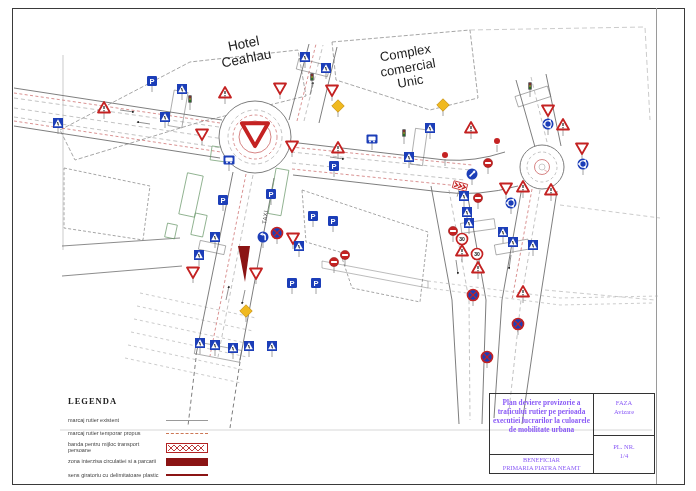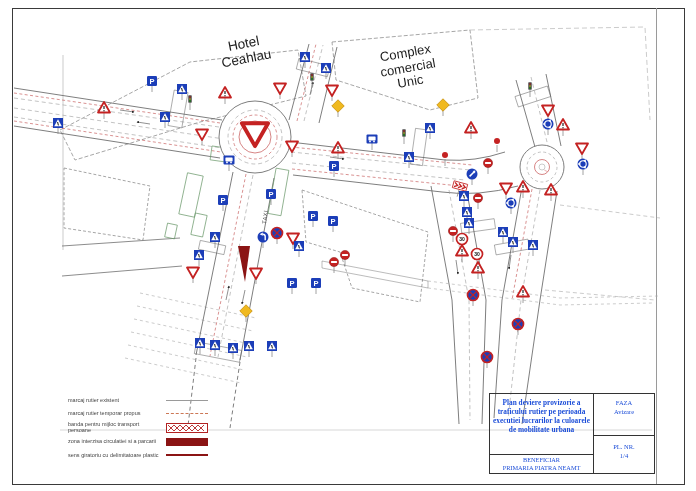--- a/index.html
+++ b/index.html
@@ -21,21 +21,21 @@
   .lg-row{display:flex;align-items:center;justify-content:space-between;margin-bottom:4.2px;}
   .lg-label{font-size:5.5px;color:#444;flex:0 0 92px;line-height:1;}
   .lg-swatch{flex:0 0 42px;height:9px;display:flex;align-items:center;}
   .sw-existing{width:42px;border-top:1.5px solid #9a9a9a;}
   .sw-temporary{width:42px;border-top:1.5px dashed #cc7755;}
   .sw-closed{width:42px;height:8px;background:#8b1414;}
   .sw-giratory{width:42px;border-top:2px solid #8b1414;}
 
   
   #tblock{position:absolute;left:489px;top:393px;width:164px;height:79px;border:1px solid #333;
-          display:grid;grid-template-columns:103px 1fr;font-family:"Liberation Serif",serif;color:#1d4ed8;}
+          display:grid;grid-template-columns:103px 1fr;font-family:"Liberation Serif",serif;color:#8b5cf6;}
   .tb-left{display:flex;flex-direction:column;}
   .tb-title{flex:1;padding:4px 3px 0 3px;font-size:7.3px;font-weight:bold;text-align:center;line-height:1.25;}
   .tb-benef{border-top:1px solid #333;padding:1px 2px;text-align:center;font-size:6.3px;line-height:1.25;}
   .tb-right{border-left:1px solid #333;display:flex;flex-direction:column;}
   .tb-faza{height:37px;border-bottom:1px solid #333;text-align:center;font-size:6.5px;padding-top:4px;line-height:1.4;}
   .tb-pl{flex:1;text-align:center;font-size:6.5px;padding-top:6px;line-height:1.4;}
 </style>
 </head>
 <body>
 
@@ -673,20 +673,21 @@
     <div>Hotel</div>
     <div>Ceahlau</div>
   </div>
   <div id="complex-label" class="bldg-label">
     <div>Complex</div>
     <div>comercial</div>
     <div>Unic</div>
   </div>
 
   <div id="legend">
+    <div class="lg-title">LEGENDA</div>
     <div class="lg-row">
       <div class="lg-label">marcaj rutier existent</div>
       <div class="lg-swatch">
           <div class="sw-existing"></div>
         </div>
     </div>
     <div class="lg-row">
       <div class="lg-label">marcaj rutier temporar propus</div>
       <div class="lg-swatch">
           <div class="sw-temporary"></div>

